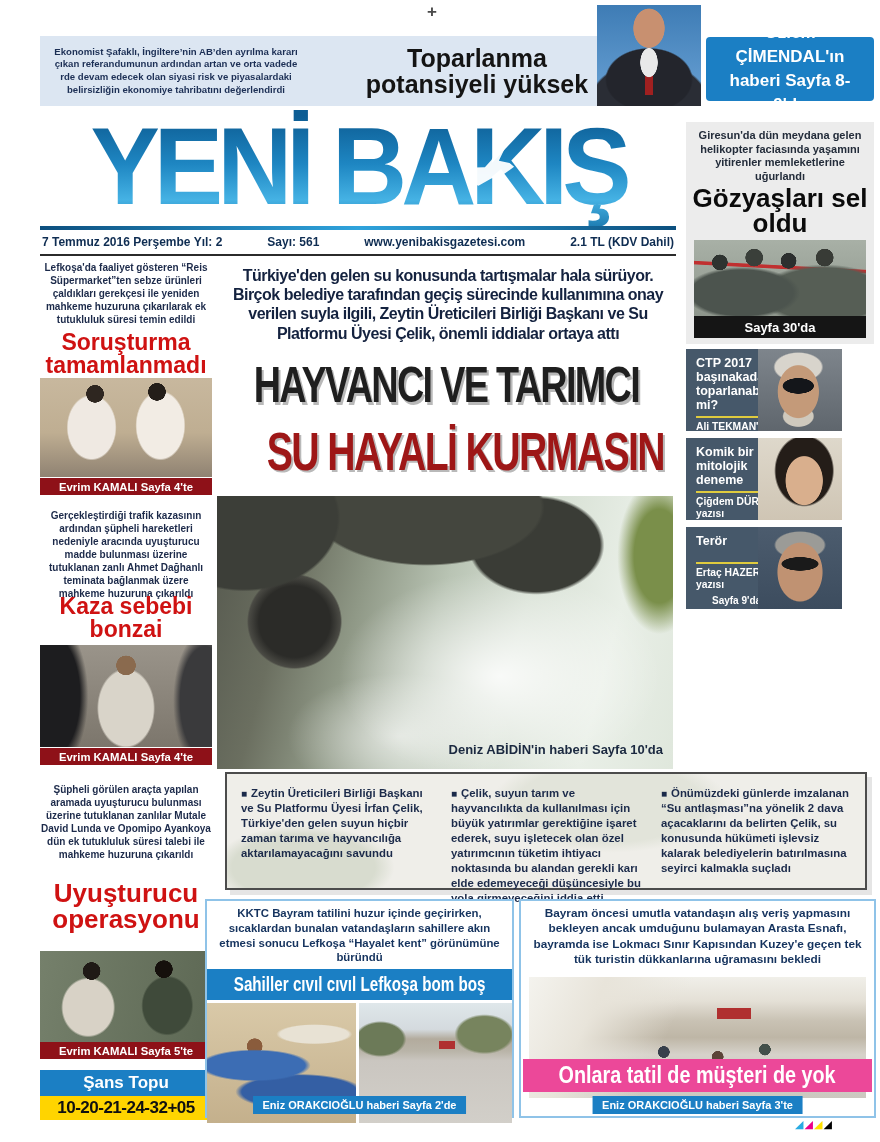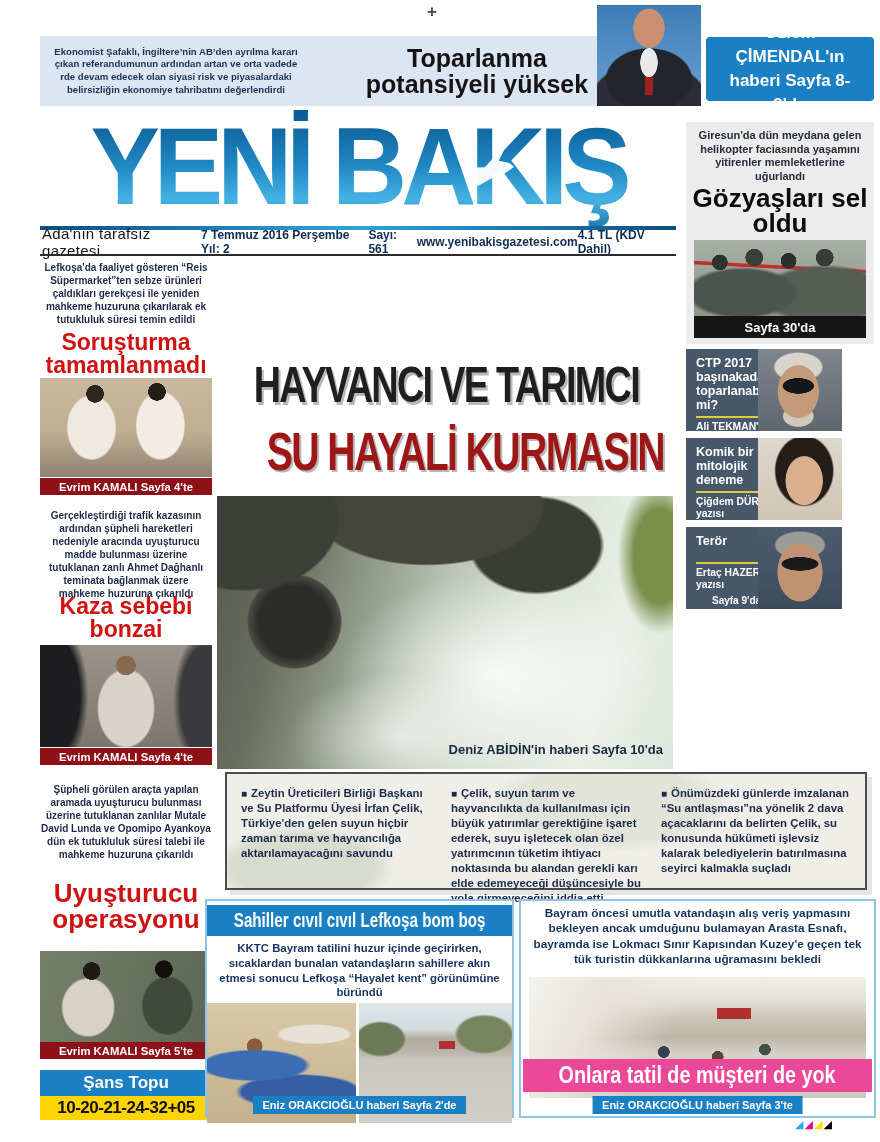--- a/index.html
+++ b/index.html
@@ -208,25 +208,24 @@
     <div id="top-teaser">Ekonomist Şafaklı, İngiltere’nin AB’den ayrılma kararı çıkan referandumunun ardından artan ve orta vadede rde devam edecek olan siyasi risk ve piyasalardaki belirsizliğin ekonomiye tahribatını değerlendirdi</div>
     <div id="top-headline">Toparlanma potansiyeli yüksek</div>
   </div>
   <div id="top-man" class="ph"></div>
   <div id="promo" class="abs">Özlem ÇİMENDAL'ın haberi Sayfa 8-9'da</div>
 
   <div id="masthead-title" class="abs">YENİ BAKIŞ</div>
   <div id="cyprus" class="abs"></div>
   <div id="masthead-rule" class="abs"></div>
   <div id="dateline" class="abs">
-    <span class="slogan">Ada'nın tarafsız gazetesi</span>
     <span>7 Temmuz 2016 Perşembe  Yıl: 2</span>
     <span>Sayı: 561</span>
     <span>www.yenibakisgazetesi.com</span>
-    <span>4.1 TL (KDV Dahil)</span>
+    <span>2.1 TL (KDV Dahil)</span>
   </div>
   <div id="dateline-rule" class="abs"></div>
 
   <div id="lead-box" class="abs">
     <div id="lead-intro">Giresun'da dün meydana gelen  helikopter faciasında yaşamını yitirenler memleketlerine uğurlandı</div>
     <div id="lead-headline">Gözyaşları sel oldu</div>
     <div id="lead-photo"></div>
     <div id="lead-page">Sayfa 30'da</div>
   </div>
 
@@ -269,36 +268,37 @@
   <div id="s2-byline" class="byline">Evrim KAMALI  Sayfa 4'te</div>
 
   <div id="s3-intro" class="story-intro">Şüpheli görülen  araçta yapılan aramada uyuşturucu bulunması üzerine tutuklanan zanlılar Mutale David Lunda ve Opomipo Ayankoya dün ek tutukluluk süresi talebi ile mahkeme huzuruna çıkarıldı</div>
   <div id="s3-headline" class="story-headline">Uyuşturucu operasyonu</div>
   <div id="s3-photo" class="ph"></div>
   <div id="s3-byline" class="byline">Evrim KAMALI  Sayfa 5'te</div>
 
   <div id="lotto-title" class="abs">Şans Topu</div>
   <div id="lotto-numbers" class="abs">10-20-21-24-32+05</div>
 
+  <div id="main-intro" class="abs">Türkiye'den gelen su konusunda tartışmalar hala sürüyor. Birçok belediye tarafından geçiş sürecinde kullanımına onay verilen suyla ilgili, Zeytin Üreticileri Birliği Başkanı ve Su Platformu Üyesi Çelik, önemli iddialar ortaya attı</div>
   <div id="hl1" class="big-hl"><span>HAYVANCI VE TARIMCI</span></div>
   <div id="hl2" class="big-hl"><span>SU HAYALİ KURMASIN</span></div>
   <div id="main-photo" class="ph">
     <div id="main-credit">Deniz ABİDİN'in haberi Sayfa 10'da</div>
   </div>
   <div id="bullets" class="abs">
     <div class="bullet-col"><span class="bq">■</span><span>Zeytin Üreticileri Birliği Başkanı ve Su Platformu Üyesi İrfan Çelik, Türkiye'den gelen suyun hiçbir zaman tarıma ve hayvancılığa aktarılamayacağını savundu</span></div>
     <div class="bullet-col"><span class="bq">■</span><span>Çelik, suyun tarım ve hayvancılıkta da kullanılması için büyük yatırımlar gerektiğine işaret ederek, suyu işletecek olan özel yatırımcının tüketim ihtiyacı noktasında bu alandan gerekli karı elde edemeyeceği düşüncesiyle  bu yola girmeyeceğini iddia etti</span></div>
     <div class="bullet-col"><span class="bq">■</span><span>Önümüzdeki günlerde imzalanan “Su antlaşması”na yönelik 2 dava açacaklarını da belirten Çelik, su konusunda hükümeti işlevsiz kalarak belediyelerin batırılmasına seyirci kalmakla suçladı</span></div>
   </div>
 
   <div id="beach-box" class="abs">
+    <div id="beach-intro">KKTC Bayram tatilini huzur içinde geçirirken, sıcaklardan bunalan vatandaşların sahillere akın etmesi sonucu Lefkoşa “Hayalet kent” görünümüne büründü</div>
     <div id="beach-banner">
         <span>Sahiller cıvıl cıvıl Lefkoşa bom boş</span>
       </div>
-    <div id="beach-intro">KKTC Bayram tatilini huzur içinde geçirirken, sıcaklardan bunalan vatandaşların sahillere akın etmesi sonucu Lefkoşa “Hayalet kent” görünümüne büründü</div>
     <div id="beach-photos">
       <div id="beach-photo-1"></div>
       <div id="beach-photo-2"></div>
     </div>
     <div class="cap">Eniz ORAKCIOĞLU haberi Sayfa 2'de</div>
   </div>
 
   <div id="market-box" class="abs">
     <div id="market-intro">Bayram öncesi umutla vatandaşın alış veriş yapmasını bekleyen ancak umduğunu bulamayan Arasta Esnafı, bayramda ise Lokmacı Sınır Kapısından Kuzey'e geçen tek tük turistin dükkanlarına uğramasını bekledi</div>
     <div id="market-photo"></div>

